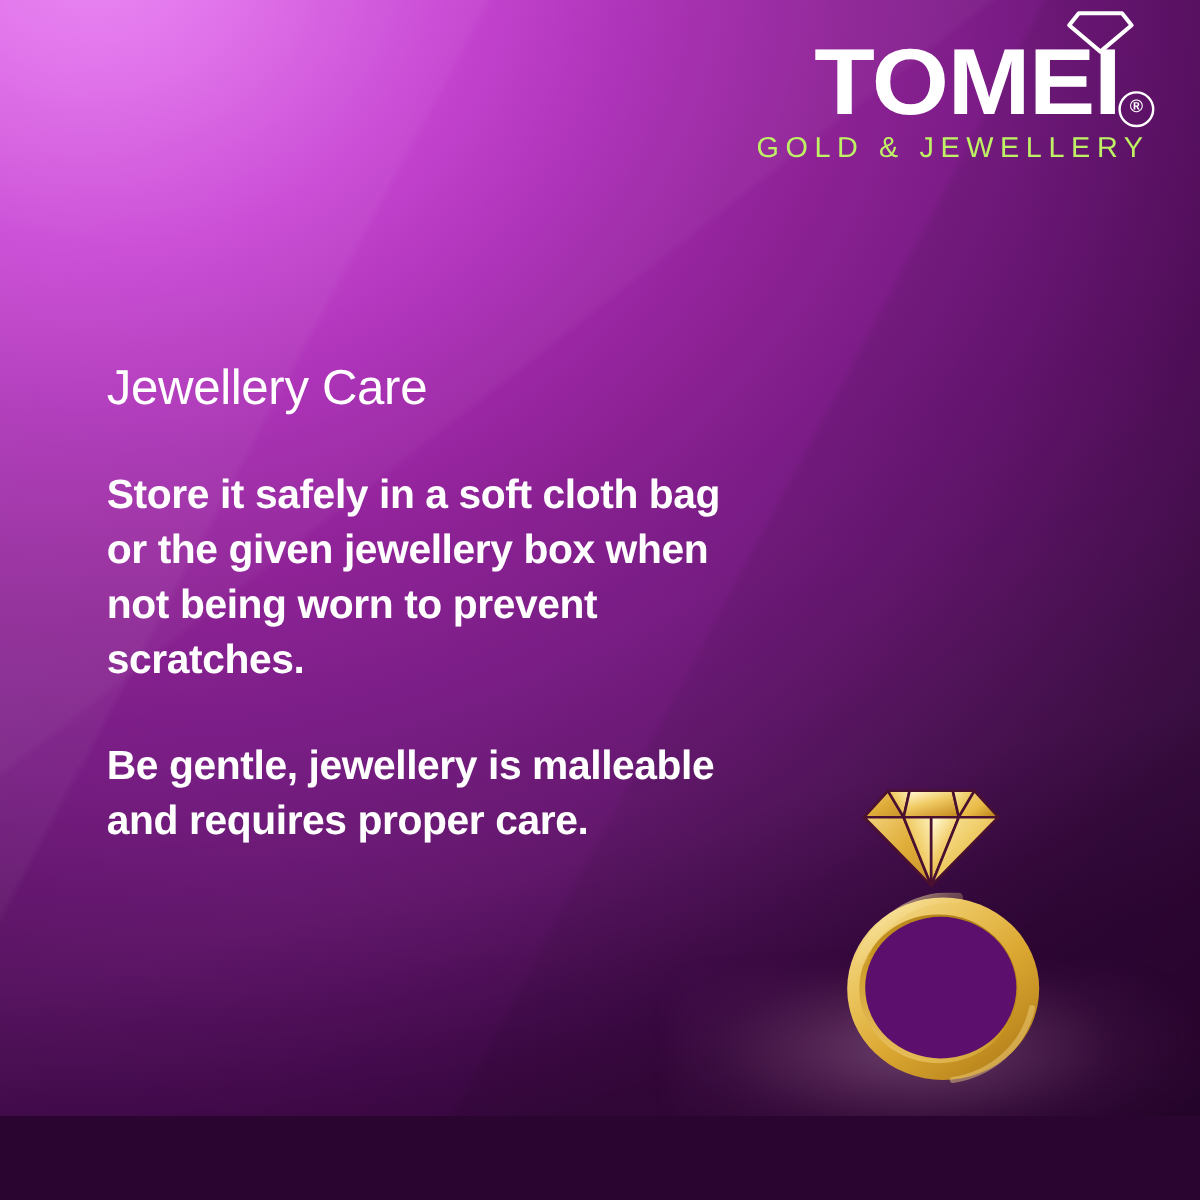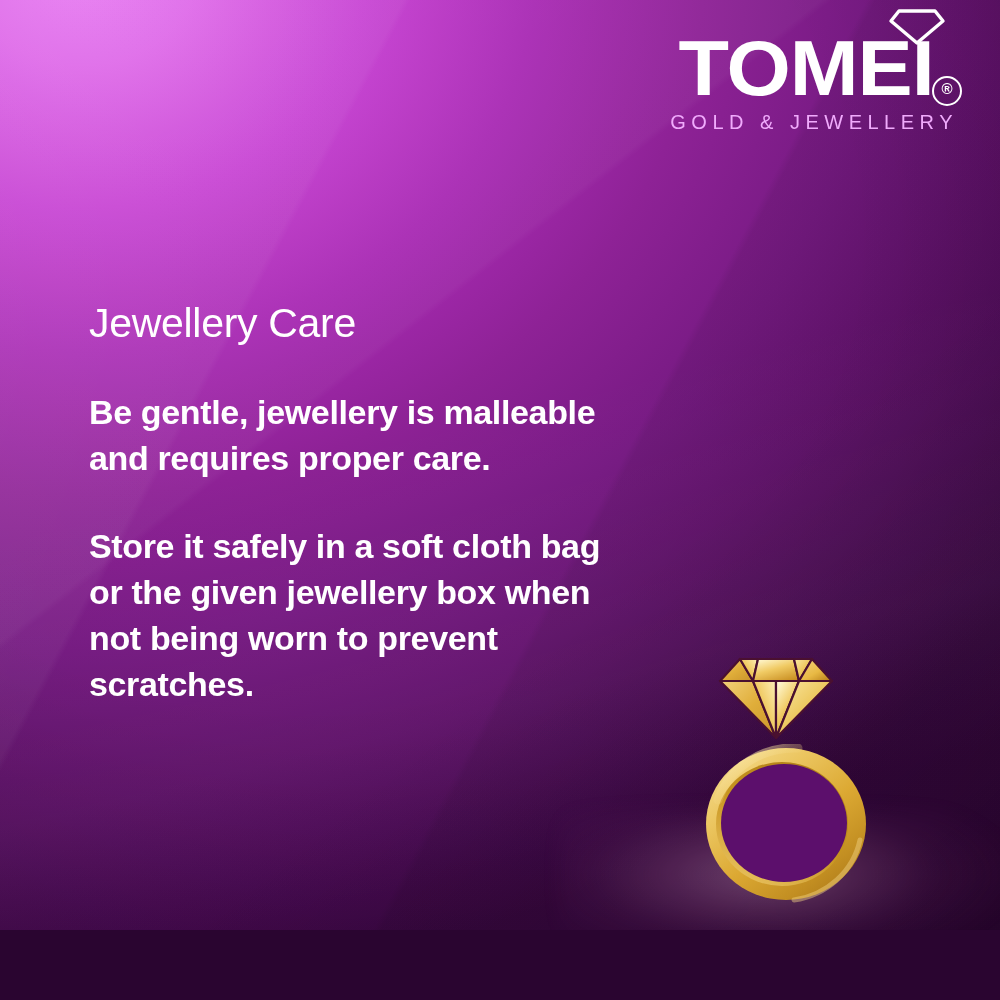--- a/index.html
+++ b/index.html
@@ -134,24 +134,24 @@
     color: #FFFFFF;
     font-size: 15px;
     font-weight: 700;
     line-height: 21px;
     text-align: center;
   }
   .logo-sub {
     position: absolute;
     right: 20px;
     top: 108px;
-    font-size: 20px;
+    font-size: 24px;
     line-height: 1;
     font-weight: 400;
-    color: #f0abfc;
+    color: #bef264;
     letter-spacing: 5.5px;
     white-space: nowrap;
   }
 
   
   .copy {
     position: absolute;
     left: 89px;
     top: 288px;
     width: 560px;
@@ -210,22 +210,22 @@
 
     <div class="logo-word">TOMEI</div>
 
     <div class="logo-reg">®</div>
 
     <div class="logo-sub">GOLD &amp; JEWELLERY</div>
   </div>
 
   <div class="copy">
     <h1 class="headline">Jewellery Care</h1>
+    <p class="para">Store it safely in a soft cloth bag or the given jewellery box when not being worn to prevent scratches.</p>
     <p class="para">Be gentle, jewellery is malleable and requires proper care.</p>
-    <p class="para">Store it safely in a soft cloth bag or the given jewellery box when not being worn to prevent scratches.</p>
   </div>
 
   <div class="ring-art">
 
     <span class="ring-gem">
       <svg viewBox="0 0 116 92" width="116" height="92" aria-hidden="true">
         <defs>
           <linearGradient id="gA" x1="0" y1="0" x2="1" y2="1">
             <stop offset="0" stop-color="#F3D27C"></stop>
               <stop offset="0.5" stop-color="#E0AE3A"></stop>

